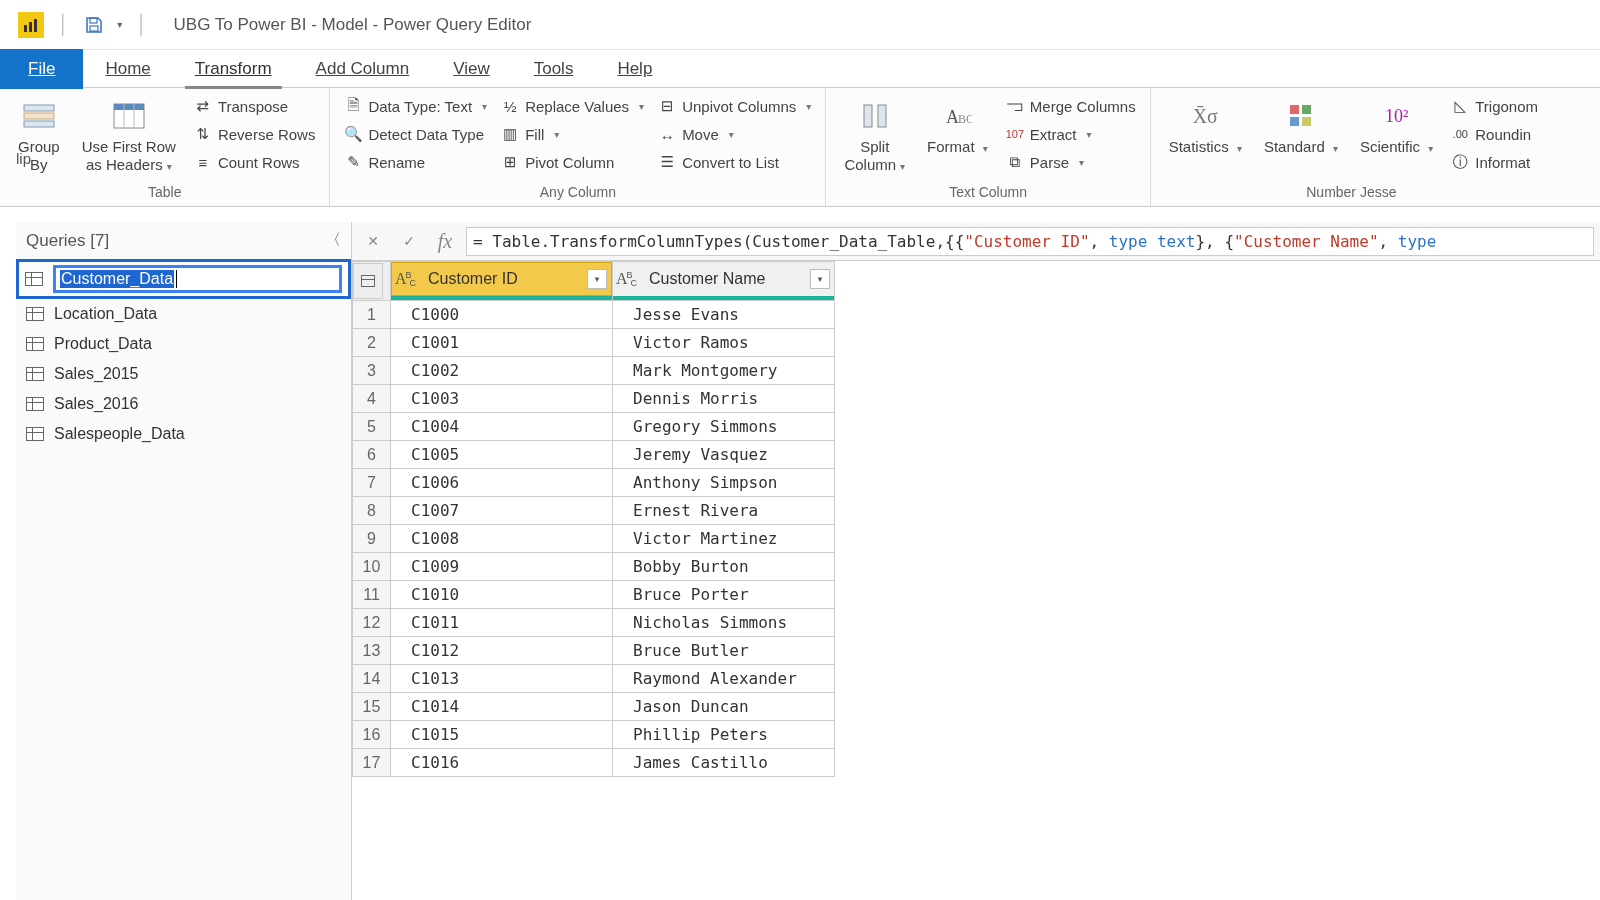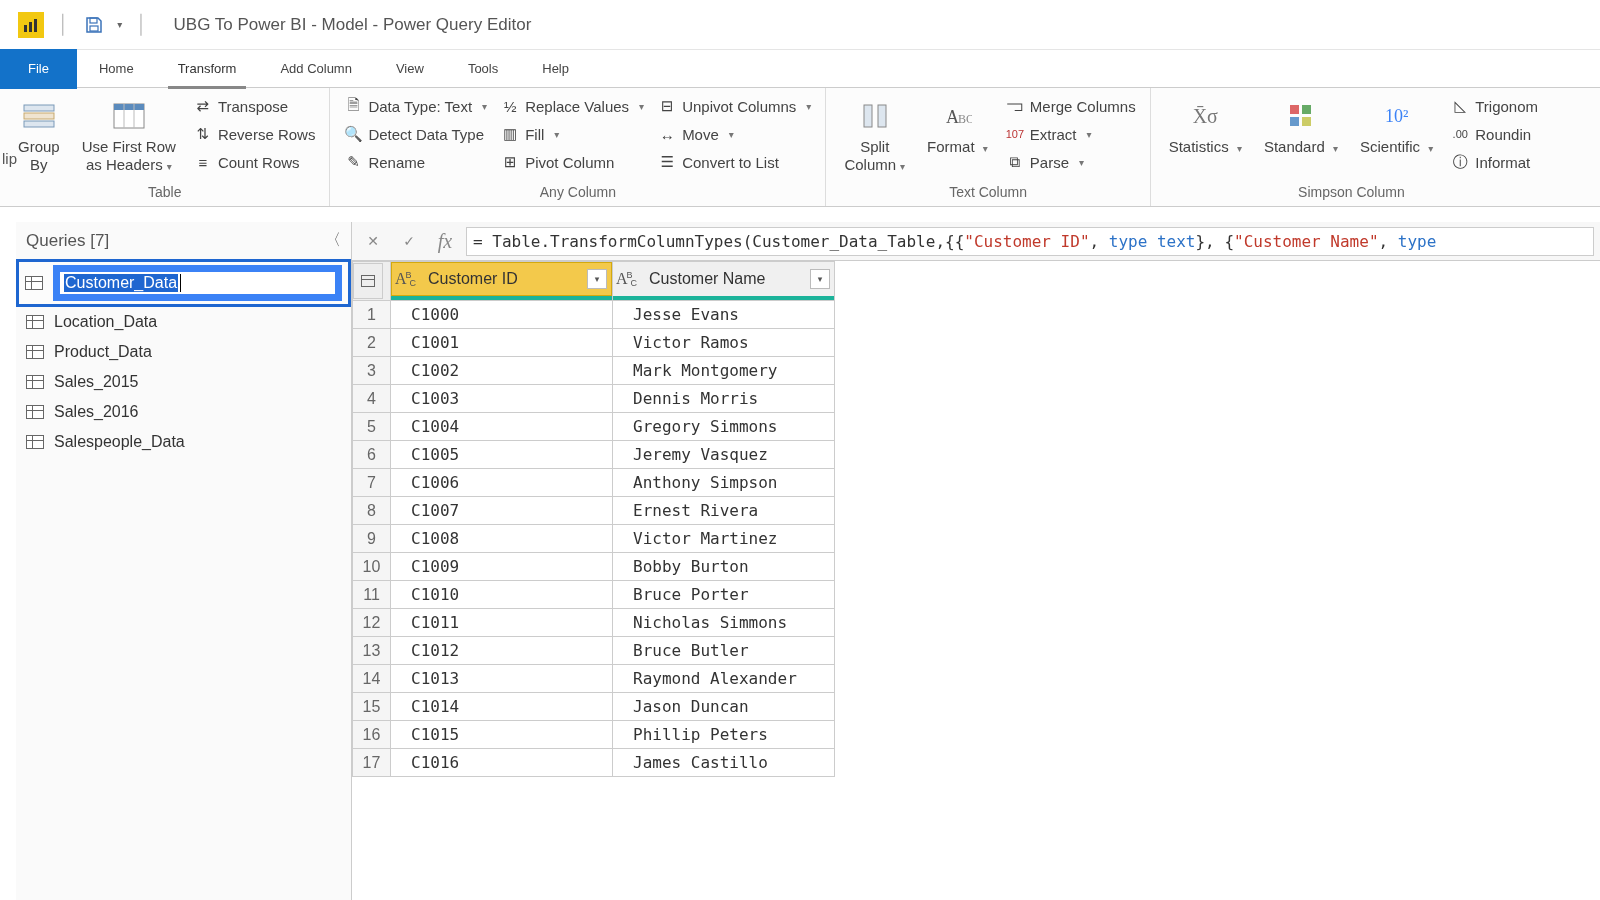--- a/index.html
+++ b/index.html
@@ -7,21 +7,21 @@
 
   .titlebar { height: 50px; display: flex; align-items: center; border-bottom: 1px solid #e5e5e5; padding-left: 18px; gap: 12px; }
   .app-icon { width: 26px; height: 26px; background: #f2c811; display: flex; align-items: center; justify-content: center; }
   .app-icon svg { width: 16px; height: 16px; }
   .save-icon { width: 22px; height: 22px; display: flex; align-items: center; justify-content: center; }
   .qat-dd { font-size: 10px; color: #666; }
   .title-sep { color:#bbb; font-size:18px; padding:0 2px }
   .window-title { font-size: 17px; color: #555; margin-left: 12px; } 
 
   .ribbon-tabs { display: flex; align-items: center; border-bottom: 1px solid #ccc; height: 38px; }
-  .ribbon-tab { padding: 0 22px; height: 40px; display: flex; align-items: center; font-size: 13px; color: #444; cursor: pointer; }
+  .ribbon-tab { padding: 0 22px; height: 40px; display: flex; align-items: center; font-size: 17px; color: #444; cursor: pointer; text-decoration: underline; }
   .ribbon-tab.file { background: #0d6efd; background: #0d6bd6; background:#0e6fd8; color:#fff; }
   .ribbon-tab.file { background:#1a75d1; background:#0e71c8; background:#1574c4; }
   .ribbon-tab.file { background:#0d6efd; }
   .ribbon-tab.file { background:#1170c9; }
   .ribbon-tab.file { background:#0f6dc2; }
   .ribbon-tab.file { background:#1372c9; padding:0 28px; }
   .ribbon-tab.selected { color: #333; position: relative; font-weight:400; }
   .ribbon-tab.selected::after { content:""; position:absolute; left:12px; right:12px; bottom:0; height:3px; background:#888; }
 
   .ribbon-body { display:flex; border-bottom:1px solid #ccc; background:#fcfcfc; }
@@ -266,54 +266,54 @@
             <svg width="26" height="26" viewBox="0 0 26 26">
               <rect x="2" y="2" width="9" height="9" fill="#d66"></rect>
               <rect x="14" y="2" width="9" height="9" fill="#6a6"></rect>
               <rect x="2" y="14" width="9" height="9" fill="#69c"></rect>
               <rect x="14" y="14" width="9" height="9" fill="#cc6"></rect>
             </svg>
           </div>
         <div class="lbl"><span>Standard</span> <span class="dd-caret">▾</span></div>
       </div>
       <div class="big-btn">
-        <div class="icon" style="font-family:serif;font-size:18px;color:#3b82f6">10²</div>
+        <div class="icon" style="font-family:serif;font-size:18px;color:#a21caf">10²</div>
         <div class="lbl"><span>Scientific</span> <span class="dd-caret">▾</span></div>
       </div>
       <div class="vstack">
         <div class="small-btn">
             <span class="icon">◺</span>
             <span>Trigonom</span>
           </div>
         <div class="small-btn">
             <span class="icon" style="font-size:11px">.00</span>
             <span>Roundin</span>
           </div>
         <div class="small-btn">
             <span class="icon">ⓘ</span>
             <span>Informat</span>
           </div>
       </div>
     </div>
-    <div class="ribbon-group-label">Simpson Column</div>
+    <div class="ribbon-group-label">Number Jesse</div>
   </div>
 </div>
 
-<span class="clip-label" style="left:2px; top:150px; position:absolute; font-size:15px; color:#555">lip</span>
+<span class="clip-label" style="left:16px; top:150px; position:absolute; font-size:15px; color:#555">lip</span>
 
 <div class="content">
 
   <div class="queries-pane">
     <div class="queries-header">
       <span>Queries [7]</span>
       <span class="chev">〈</span>
     </div>
     <div class="query-item editing">
       <span class="tbl-icon"></span>
-      <div style="flex:1; border:7px solid #3b82f6; background:#fff; padding:2px 4px; font-size:16px; display:flex; align-items:flex-end;">
+      <div style="flex:1; border:3px solid #3b82f6; background:#fff; padding:2px 4px; font-size:16px; display:flex; align-items:flex-end;">
         <span class="selected-text-sim">Customer_Data</span>
         <span style="border-left:1px solid #000; height:18px; margin-left:2px"></span>
       </div>
     </div>
     <div id="query-list">
         <div class="query-item">
           <span class="tbl-icon"></span>
           <span>Location_Data</span>
         </div>
         <div class="query-item">

